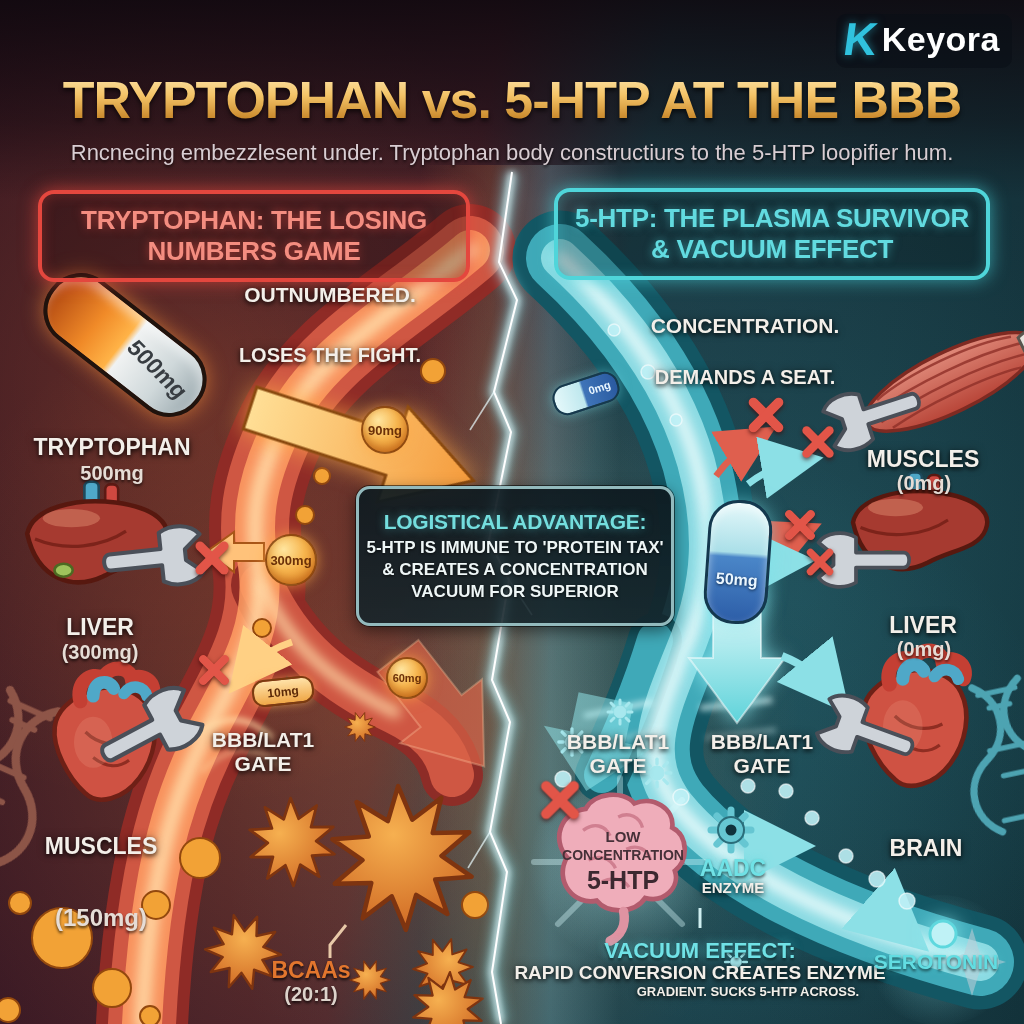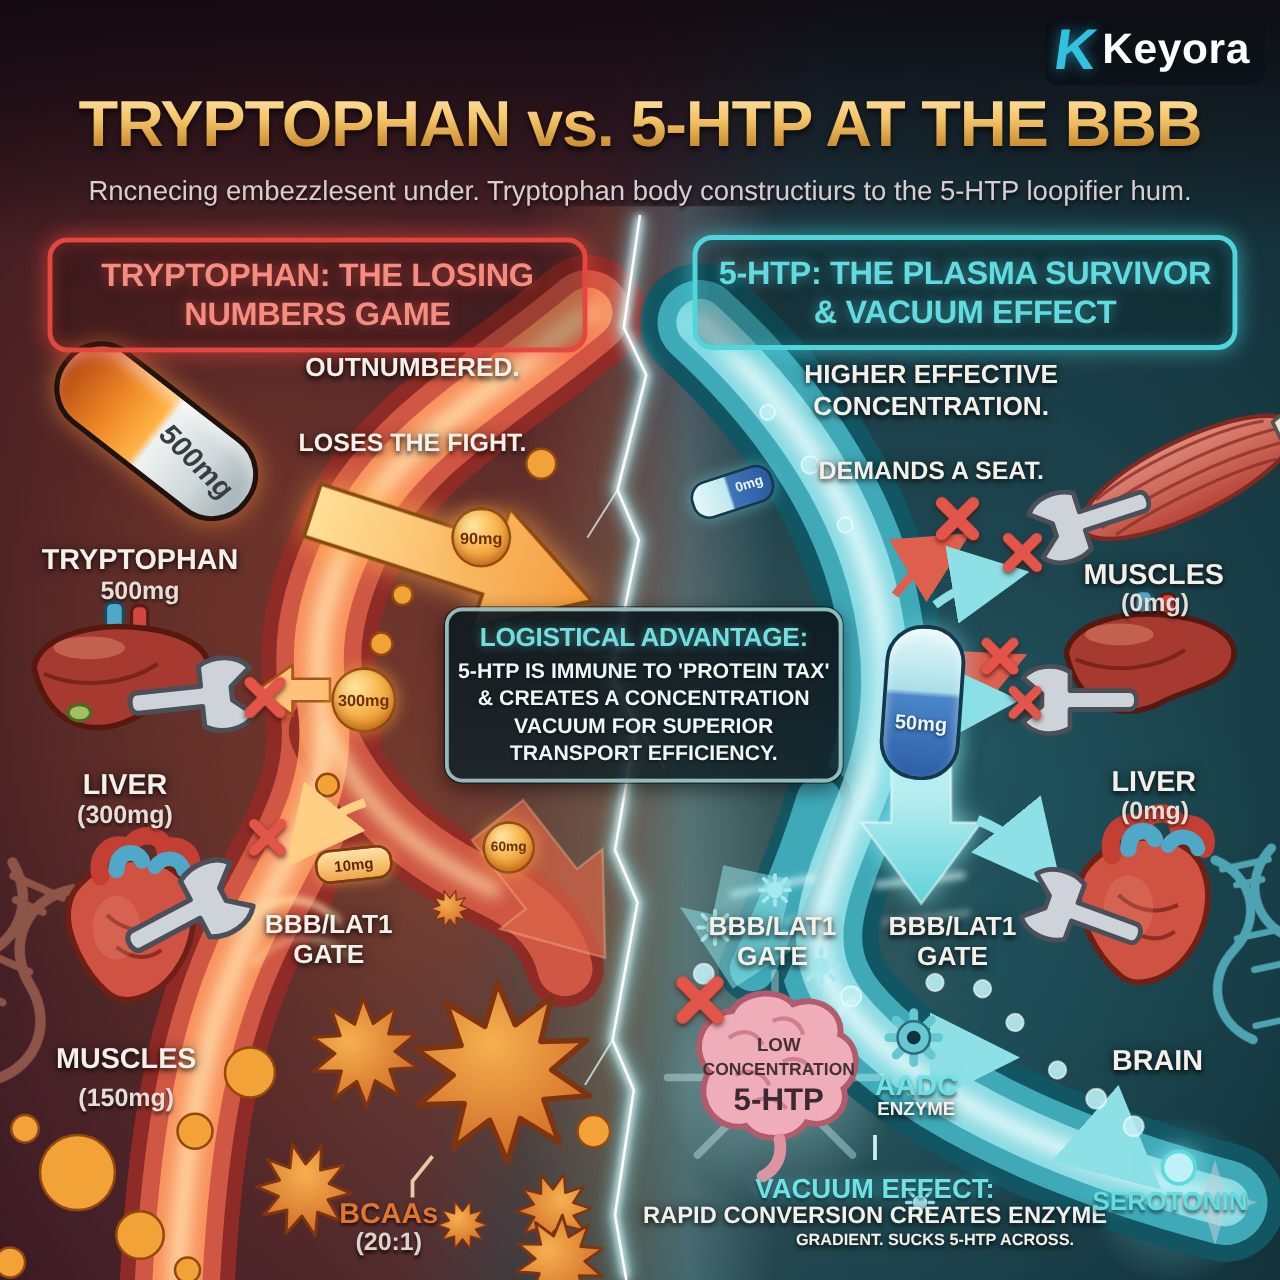--- a/index.html
+++ b/index.html
@@ -397,45 +397,43 @@
     <div>NUMBERS GAME</div>
   </div>
   <div class="headbox cyanb" style="left:554px;top:188px;width:428px;height:84px;">
     <div>5-HTP: THE PLASMA SURVIVOR</div>
     <div>&amp; VACUUM EFFECT</div>
   </div>
 
   <div class="t w" style="left:330px;top:283px;font-size:21px;font-weight:800;">OUTNUMBERED.</div>
   <div class="t w" style="left:330px;top:310px;font-size:20px;font-weight:600;margin-top:34px;">LOSES THE FIGHT.</div>
 
-  <div class="t w" style="left:745px;top:288px;font-size:21px;font-weight:800;">HIGHER EFFECTIVE</div>
   <div class="t w" style="left:745px;top:314px;font-size:21px;font-weight:800;">CONCENTRATION.</div>
   <div class="t w" style="left:745px;top:341px;font-size:20px;font-weight:600;margin-top:25px;">DEMANDS A SEAT.</div>
 
   <div class="t w" style="left:112px;top:434px;font-size:23px;font-weight:800;">TRYPTOPHAN</div>
   <div class="t dim" style="left:112px;top:462px;font-size:20px;font-weight:600;text-shadow:0 2px 3px rgba(0,0,0,.7);">500mg</div>
 
   <div class="t w" style="left:100px;top:614px;font-size:23px;font-weight:800;">LIVER</div>
   <div class="t dim" style="left:100px;top:641px;font-size:20px;font-weight:600;text-shadow:0 2px 3px rgba(0,0,0,.7);">(300mg)</div>
 
   <div class="t w" style="left:101px;top:833px;font-size:23px;font-weight:800;">MUSCLES</div>
-  <div class="t dim" style="left:101px;top:868px;font-size:20px;font-weight:600;text-shadow:0 2px 3px rgba(0,0,0,.7);text-align:right;">(150mg)</div>
+  <div class="t dim" style="left:101px;top:904px;font-size:24px;font-weight:600;text-shadow:0 2px 3px rgba(0,0,0,.7);text-align:right;">(150mg)</div>
 
   <div class="t w" style="left:263px;top:728px;font-size:21px;font-weight:800;">BBB/LAT1</div>
   <div class="t w" style="left:263px;top:752px;font-size:21px;font-weight:800;">GATE</div>
 
   <div class="t" style="left:311px;top:957px;font-size:23px;font-weight:800;color:#e2762e;text-shadow:0 2px 3px rgba(0,0,0,.8);">BCAAs</div>
   <div class="t" style="left:311px;top:983px;font-size:20px;font-weight:600;color:#ddd3cb;text-shadow:0 2px 3px rgba(0,0,0,.8);">(20:1)</div>
 
   <div class="advbox">
     <div class="at">LOGISTICAL ADVANTAGE:</div>
     <div class="al">5-HTP IS IMMUNE TO 'PROTEIN TAX'</div>
     <div class="al">&amp; CREATES A CONCENTRATION</div>
     <div class="al">VACUUM FOR SUPERIOR</div>
-    <div class="al">TRANSPORT EFFICIENCY.</div>
   </div>
 
   <div class="t w" style="left:923px;top:446px;font-size:23px;font-weight:800;">MUSCLES</div>
   <div class="t dim" style="left:924px;top:472px;font-size:20px;font-weight:600;text-shadow:0 2px 3px rgba(0,0,0,.7);">(0mg)</div>
 
   <div class="t w" style="left:923px;top:612px;font-size:23px;font-weight:800;">LIVER</div>
   <div class="t dim" style="left:924px;top:638px;font-size:20px;font-weight:600;text-shadow:0 2px 3px rgba(0,0,0,.7);">(0mg)</div>
 
   <div class="t w" style="left:618px;top:730px;font-size:21px;font-weight:800;">BBB/LAT1</div>
   <div class="t w" style="left:618px;top:754px;font-size:21px;font-weight:800;">GATE</div>

